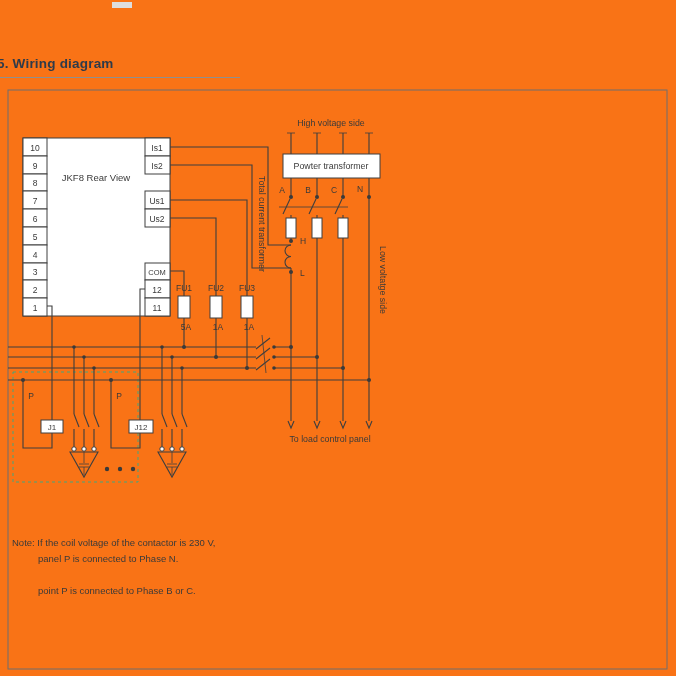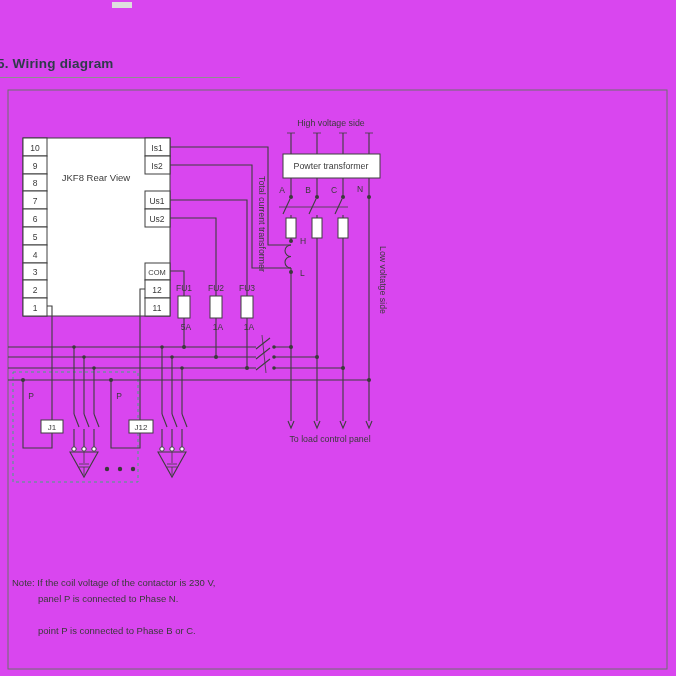--- a/index.html
+++ b/index.html
@@ -1,21 +1,21 @@
 <!DOCTYPE html>
 <html><head>
 <meta charset="utf-8">
 <style>
   html,body{margin:0;padding:0;background:#fff;}
-  #stage{position:relative;width:676px;height:676px;background:#d946ef;overflow:hidden;
+  #stage{position:relative;width:676px;height:676px;background:#f97316;overflow:hidden;
          font-family:"Liberation Sans",sans-serif;}
   .abs{position:absolute;}
   #title{left:-3px;top:56px;font-size:13.5px;font-weight:bold;color:#2f3b4a;letter-spacing:.2px;}
   #title-rule{left:0;top:77px;width:240px;height:1px;background:#8f8f8f;}
-  .note-line{font-size:9.5px;color:#3a3a3a;margin-top:40px;}
+  .note-line{font-size:9.5px;color:#3a3a3a;}
   #note1{left:12px;top:537px;}
   #note2{left:38px;top:553px;}
   #note3{left:38px;top:569px;}
   #note4{left:38px;top:585px;}
   svg{position:absolute;left:0;top:0;}
   svg text{font-family:"Liberation Sans",sans-serif;fill:#3a3a3a;}
   .w{stroke:#3f3f3f;stroke-width:1.1;fill:none;}
   .thin{stroke:#3f3f3f;stroke-width:0.8;fill:none;}
   .cell{stroke:#3f3f3f;stroke-width:1;fill:#fff;}
   .dot{fill:#3a3a3a;stroke:none;}

